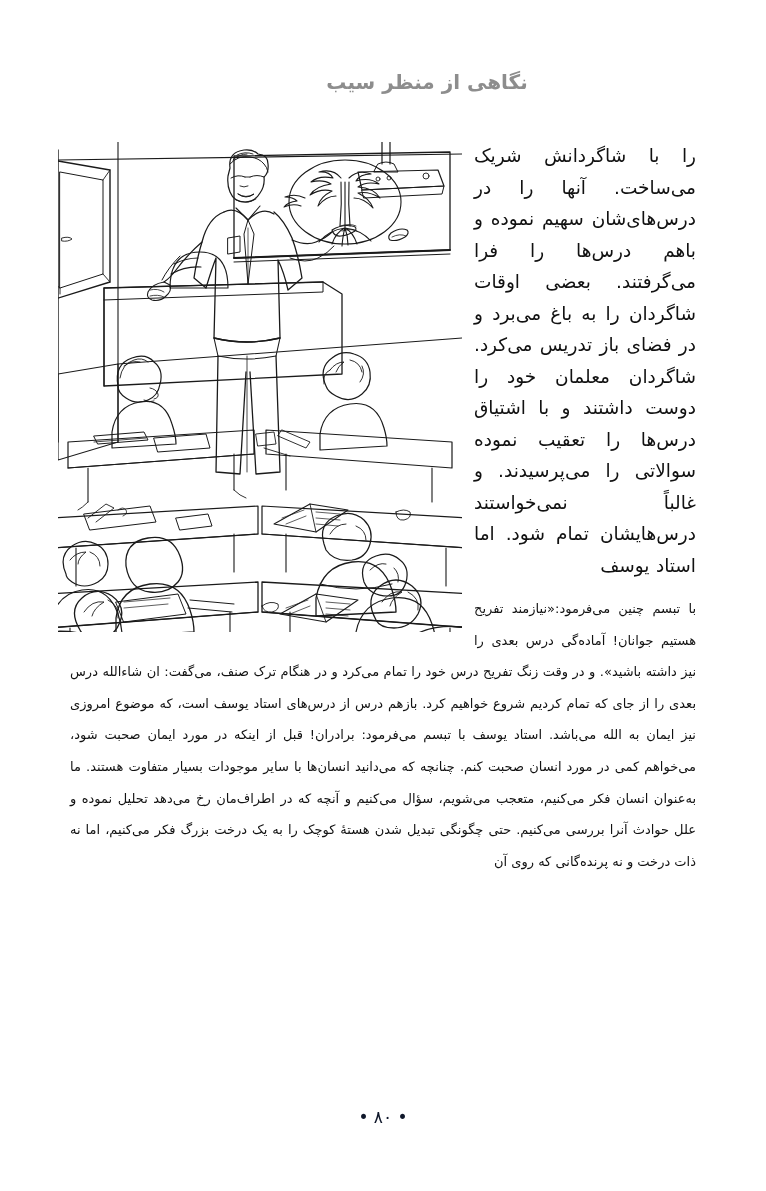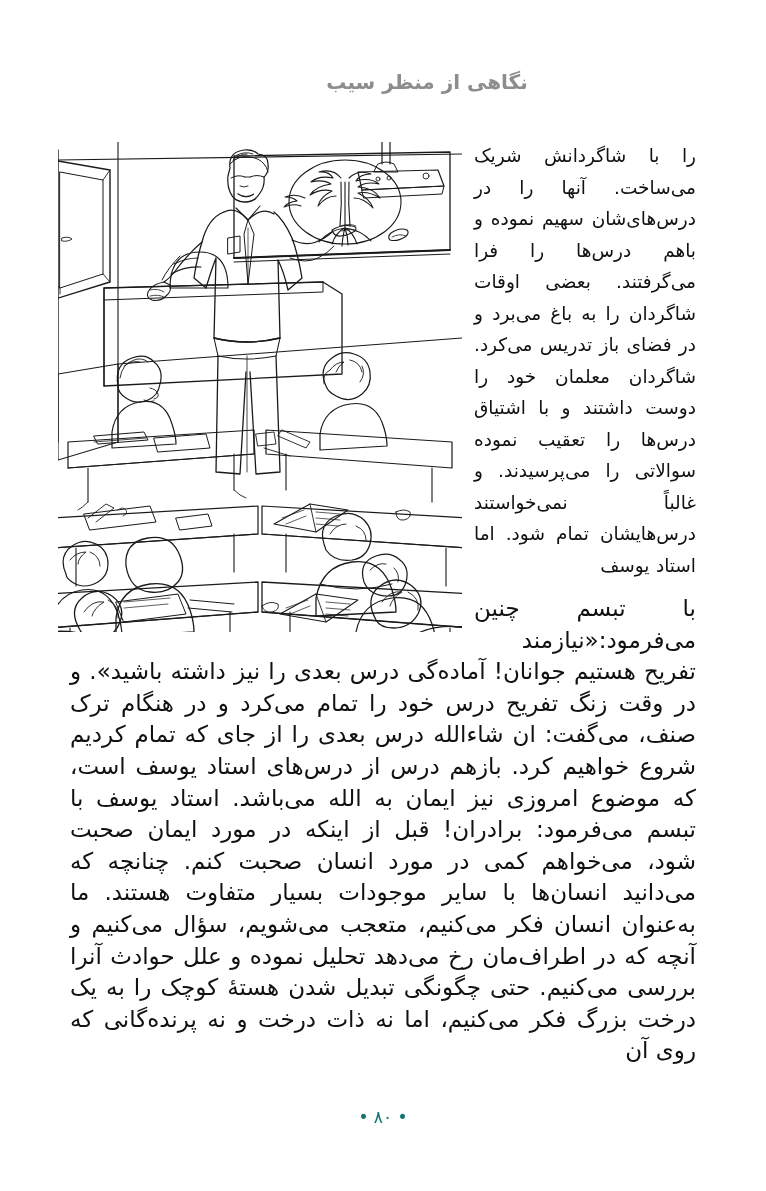--- a/index.html
+++ b/index.html
@@ -66,41 +66,41 @@
   .col-text {
     font-size: 18.5px;
     line-height: 31.5px;
     text-align: justify;
     text-justify: inter-word;
     direction: rtl;
     word-spacing: 0.5px;
   }
 
   .body-text {
-    font-size: 23px;
+    font-size: 13px;
     line-height: 31.6px;
     text-align: justify;
     direction: rtl;
     margin: 0;
     clear: none;
   }
 
   .flow-para {
     margin: 12px;
   }
 
   
   .folio {
     position: absolute;
     bottom: 64px;
     left: 0;
     width: 766px;
     text-align: center;
     font-size: 17px;
-    color: #0f766e;
+    color: #0f172a;
     direction: rtl;
     letter-spacing: 3px;
   }
 </style>
 </head>
 <body>
 
 <div class="page">
 
   <div class="running-head">نگاهی از منظر سیب</div>

